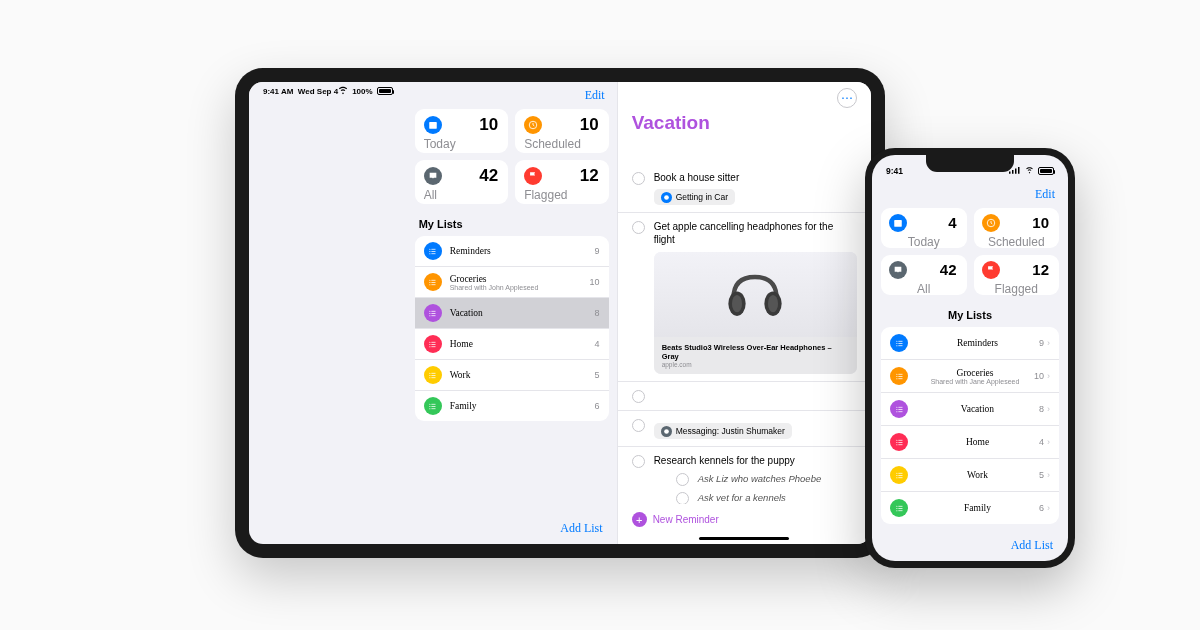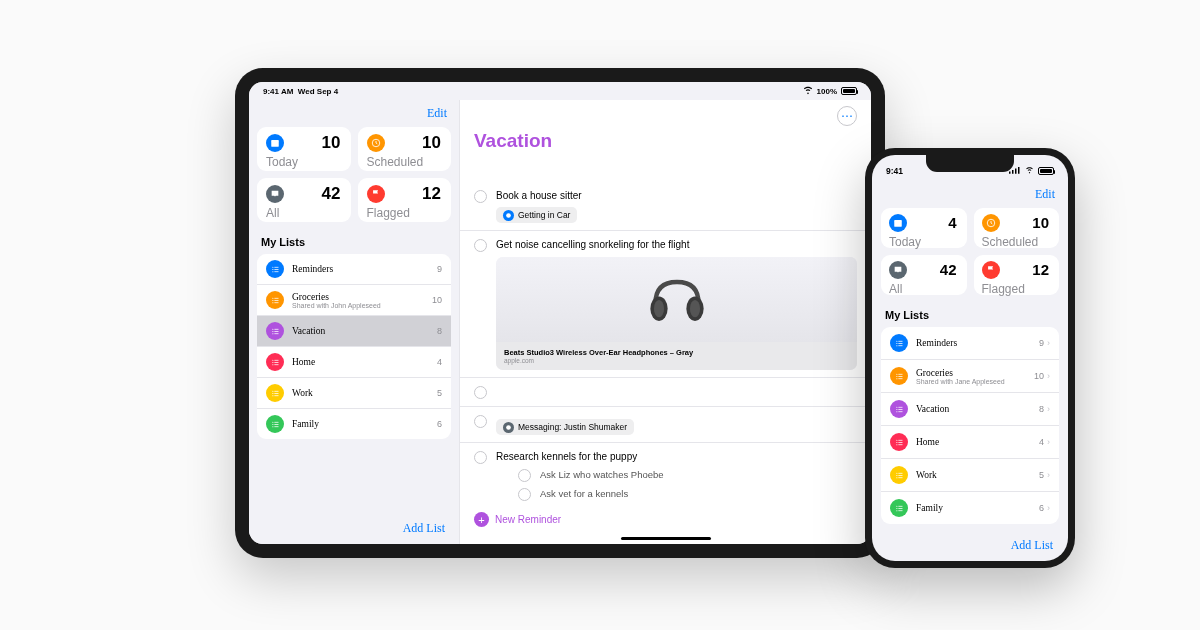--- a/index.html
+++ b/index.html
@@ -1,20 +1,20 @@
 <!DOCTYPE html>
 <html><head>
 <meta charset="utf-8">
 <style>
 * { margin: 0; padding: 0; box-sizing: border-box; font-family: -apple-system, BlinkMacSystemFont, "Segoe UI", Helvetica, Arial, sans-serif; }
 body { background: #fafafa; width: 1200px; height: 630px; position: relative; overflow: hidden; }
 
 
 .ipad { position: absolute; left: 235px; top: 68px; width: 650px; height: 490px; background: #1a1a1a; border-radius: 28px; padding: 14px; box-shadow: 0 20px 50px rgba(0,0,0,0.2); }
-.ipad-screen { width: 100%; height: 100%; background: #f2f2f7; border-radius: 14px; overflow: hidden; display: flex; flex-direction: column; }
+.ipad-screen { width: 100%; height: 100%; background: #f2f2f7; border-radius: 14px; overflow: hidden; display: flex; flex-direction: row; }
 .ipad-status { height: 18px; display: flex; justify-content: space-between; align-items: center; padding: 0 14px; font-size: 8px; font-weight: 600; background: #f2f2f7; }
 .ipad-status-right { display: flex; align-items: center; gap: 4px; }
 .ipad-content { flex: 1; display: flex; overflow: hidden; }
 
 
 .sidebar { width: 210px; background: #f2f2f7; display: flex; flex-direction: column; padding: 4px 8px; overflow: hidden; }
 .sidebar-header { display: flex; justify-content: flex-end; padding: 2px 4px 6px; }
 .edit-btn { color: #007aff; font-size: 12px; cursor: pointer; font-family: Liberation Serif, serif; }
 .smart-grid { display: grid; grid-template-columns: 1fr 1fr; gap: 7px; margin-bottom: 10px; }
 .smart-card { background: #fff; border-radius: 9px; padding: 7px 9px; position: relative; height: 44px; }
@@ -44,28 +44,28 @@
 .reminder-circle { width: 13px; height: 13px; border-radius: 50%; border: 1.2px solid #c7c7cc; margin-right: 9px; margin-top: 1px; flex-shrink: 0; cursor: pointer; }
 .reminder-content { flex: 1; }
 .reminder-title { font-size: 10px; line-height: 1.3; }
 .reminder-tag { display: inline-flex; align-items: center; background: #eeeeef; border-radius: 5px; padding: 2.5px 7px; margin-top: 5px; font-size: 8.5px; gap: 4px; }
 .tag-icon { width: 11px; height: 11px; border-radius: 50%; display: flex; align-items: center; justify-content: center; }
 .link-preview { background: #f2f2f7; border-radius: 7px; margin-top: 6px; overflow: hidden; display: flex; flex-direction: column; }
 .link-image { height: 85px; background: linear-gradient(180deg, #f2f2f7 0%, #e5e5ea 100%); display: flex; align-items: center; justify-content: center; }
 .link-text { padding: 6px 8px; background: #e9e9eb; }
 .link-title { font-size: 7.5px; font-weight: 600; }
 .link-domain { font-size: 6.5px; color: #8e8e93; }
-.subtask { padding-left: 22px; padding-top: 5px; display: flex; align-items: center; }
+.subtask { padding-left: 22px; padding-top: 5px; display: flex; align-items: center; font-style: italic; }
 .subtask .reminder-title { font-size: 9.5px; color: #555; }
 .new-reminder { display: flex; align-items: center; padding: 8px 14px; gap: 6px; color: #af52de; font-size: 10px; cursor: pointer; }
 .plus-circle { width: 15px; height: 15px; border-radius: 50%; background: #af52de; color: #fff; display: flex; align-items: center; justify-content: center; font-size: 11px; }
 .home-indicator { width: 90px; height: 3px; background: #000; border-radius: 3px; margin: 2px auto 4px; }
 
 
-.iphone { position: absolute; right: 125px; top: 148px; width: 210px; height: 420px; background: #1a1a1a; border-radius: 30px; padding: 7px; box-shadow: 0 20px 50px rgba(0,0,0,0.25); }
+.iphone { position: absolute; right: 125px; top: 148px; width: 210px; height: 420px; background: #1a1a1a; border-radius: 30px; padding: 7px; box-shadow: 0 20px 50px rgba(0,0,0,0.25); text-align: center; }
 .iphone-screen { width: 100%; height: 100%; background: #f2f2f7; border-radius: 23px; overflow: hidden; position: relative; display: flex; flex-direction: column; }
 .notch { position: absolute; top: 0; left: 50%; transform: translateX(-50%); width: 88px; height: 17px; background: #1a1a1a; border-radius: 0 0 11px 11px; z-index: 10; }
 .iphone-status { height: 26px; display: flex; justify-content: space-between; align-items: center; padding: 6px 14px 0; font-size: 8.5px; font-weight: 700; }
 .iphone-content { flex: 1; padding: 4px 9px; display: flex; flex-direction: column; overflow: hidden; }
 .iphone .smart-card { height: 40px; padding: 6px 8px; }
 .iphone .smart-count { font-size: 15px; }
 .iphone .list-item { padding: 7px 9px; min-height: 30px; }
 .chevron { color: #c7c7cc; font-size: 9px; margin-left: 3px; }
 
 
@@ -259,21 +259,21 @@
                       </svg>
                     </div>
                     <span>Getting in Car</span>
                   </div></div>
               </div>
             </div>
             <div class="reminder">
     <div class="reminder-row">
                 <div class="reminder-circle"></div>
     <div class="reminder-content">
-                  <div class="reminder-title">Get noise cancelling snorkeling for the flight</div>
+                  <div class="reminder-title">Get apple cancelling headphones for the flight</div>
                   <div class="link-preview">
                     <div class="link-image">
                       <svg class="headphones-svg" viewBox="0 0 100 100">
                         <path d="M20 55 Q20 25 50 25 Q80 25 80 55" fill="none" stroke="#4a4a4a" stroke-width="6"></path>
                         <ellipse cx="25" cy="62" rx="12" ry="17" fill="#3a3a3a"></ellipse>
                         <ellipse cx="25" cy="62" rx="7" ry="12" fill="#555"></ellipse>
                         <ellipse cx="75" cy="62" rx="12" ry="17" fill="#3a3a3a"></ellipse>
                         <ellipse cx="75" cy="62" rx="7" ry="12" fill="#555"></ellipse>
                       </svg>
                     </div>

